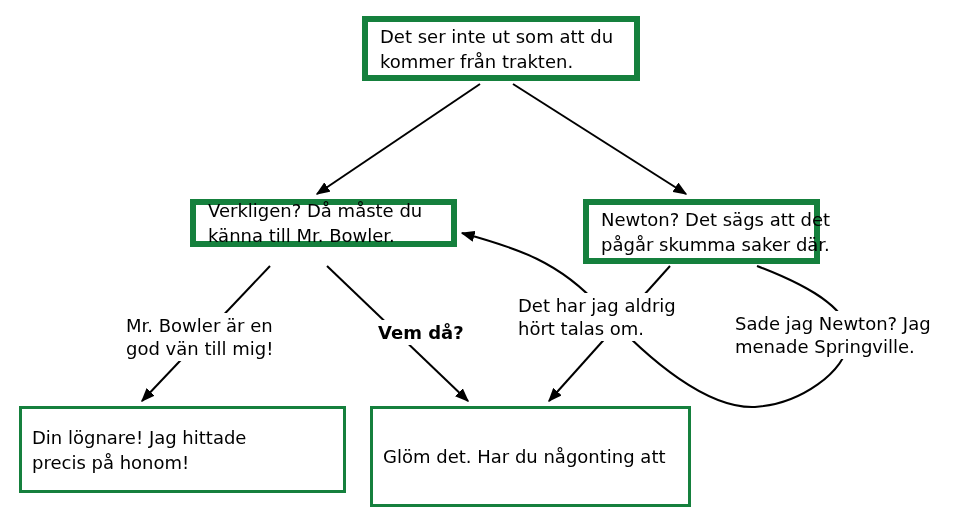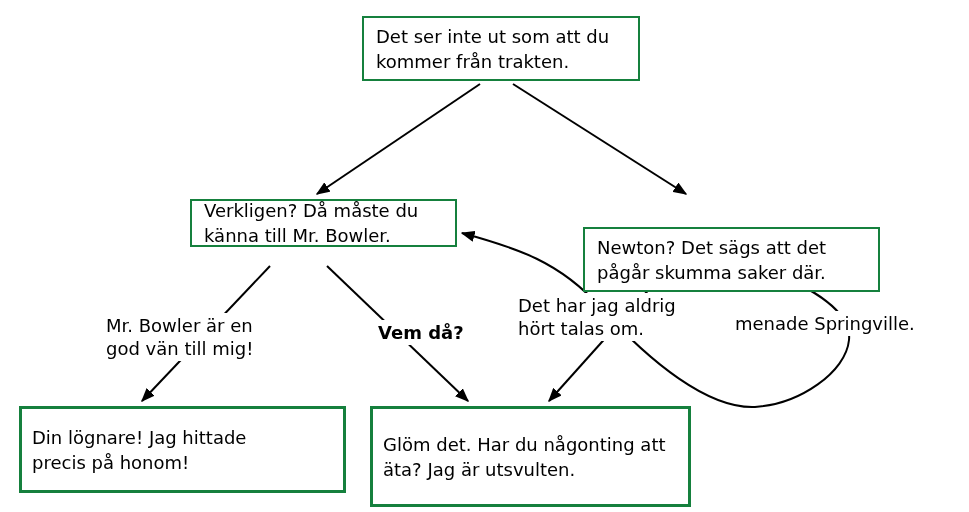--- a/index.html
+++ b/index.html
@@ -19,21 +19,21 @@
   #edges-svg {
     position: absolute;
     left: 0;
     top: 0;
     z-index: 1;
   }
   .node {
     position: absolute;
     box-sizing: border-box;
     background: #ffffff;
-    border: 2px solid #15803d;
+    border: 6px solid #15803d;
     display: flex;
     flex-direction: column;
     justify-content: center;
     padding: 0 12px;
     font-size: 18px;
     line-height: 25px;
     white-space: nowrap;
     z-index: 2;
   }
   .node.terminal {
@@ -84,48 +84,48 @@
   <div class="node" style="left:362px; top:16px; width:278px; height:65px;">
     <span class="nline">Det ser inte ut som att du</span>
     <span class="nline">kommer från trakten.</span>
   </div>
 
   <div class="node" style="left:190px; top:199px; width:267px; height:48px;">
     <span class="nline">Verkligen? Då måste du</span>
     <span class="nline">känna till Mr. Bowler.</span>
   </div>
 
-  <div class="node" style="left:583px; top:199px; width:297px; height:65px;margin-top:28px;">
+  <div class="node" style="left:583px; top:199px; width:237px; height:65px;">
     <span class="nline">Newton? Det sägs att det</span>
     <span class="nline">pågår skumma saker där.</span>
   </div>
 
   <div class="node terminal" style="left:19px; top:406px; width:327px; height:87px;">
     <span class="nline">Din lögnare! Jag hittade</span>
     <span class="nline">precis på honom!</span>
   </div>
 
   <div class="node terminal" style="left:370px; top:406px; width:321px; height:101px;">
     <span class="nline">Glöm det. Har du någonting att</span>
-    <span class="nline">äta? Jag är utsvulten.</span>
   </div>
 
 
 
-  <div class="elabel" style="left:102px; top:313px;">
+  <div class="elabel" style="left:122px; top:313px;">
     <span class="lline">Mr. Bowler är en</span>
     <span class="lline">god vän till mig!</span>
   </div>
 
   <div class="elabel" style="left:374px; top:320px;font-weight:bold;">
     <span class="lline">Vem då?</span>
   </div>
 
   <div class="elabel" style="left:514px; top:293px;">
     <span class="lline">Det har jag aldrig</span>
     <span class="lline">hört talas om.</span>
   </div>
 
   <div class="elabel" style="left:731px; top:311px;">
+    <span class="lline">Sade jag Newton? Jag</span>
     <span class="lline">menade Springville.</span>
   </div>
 
 </div>
 
 </body></html>

